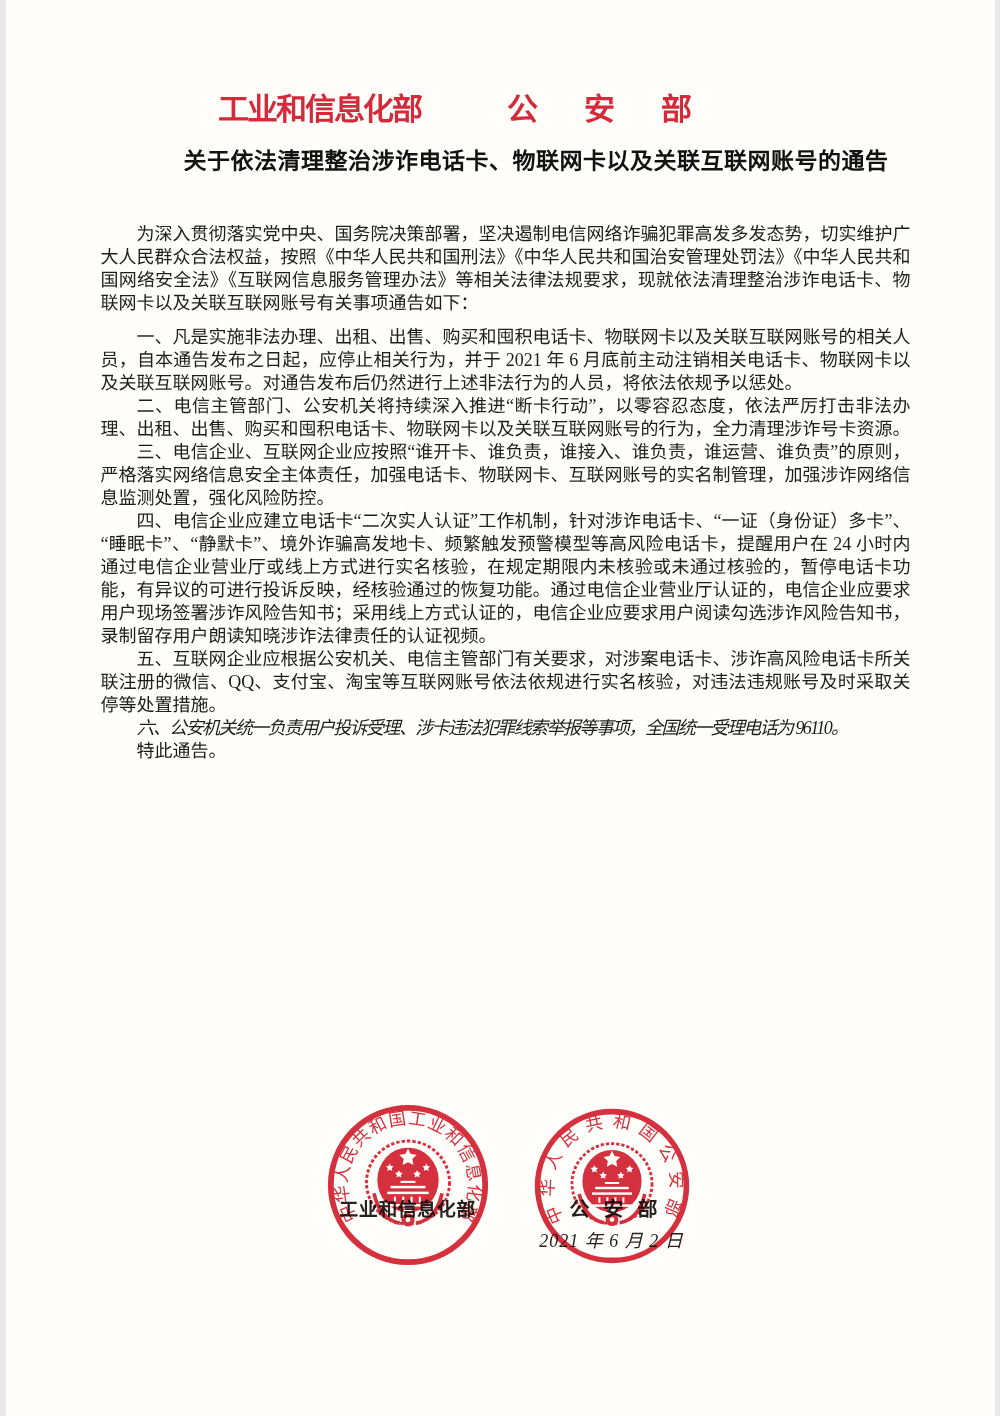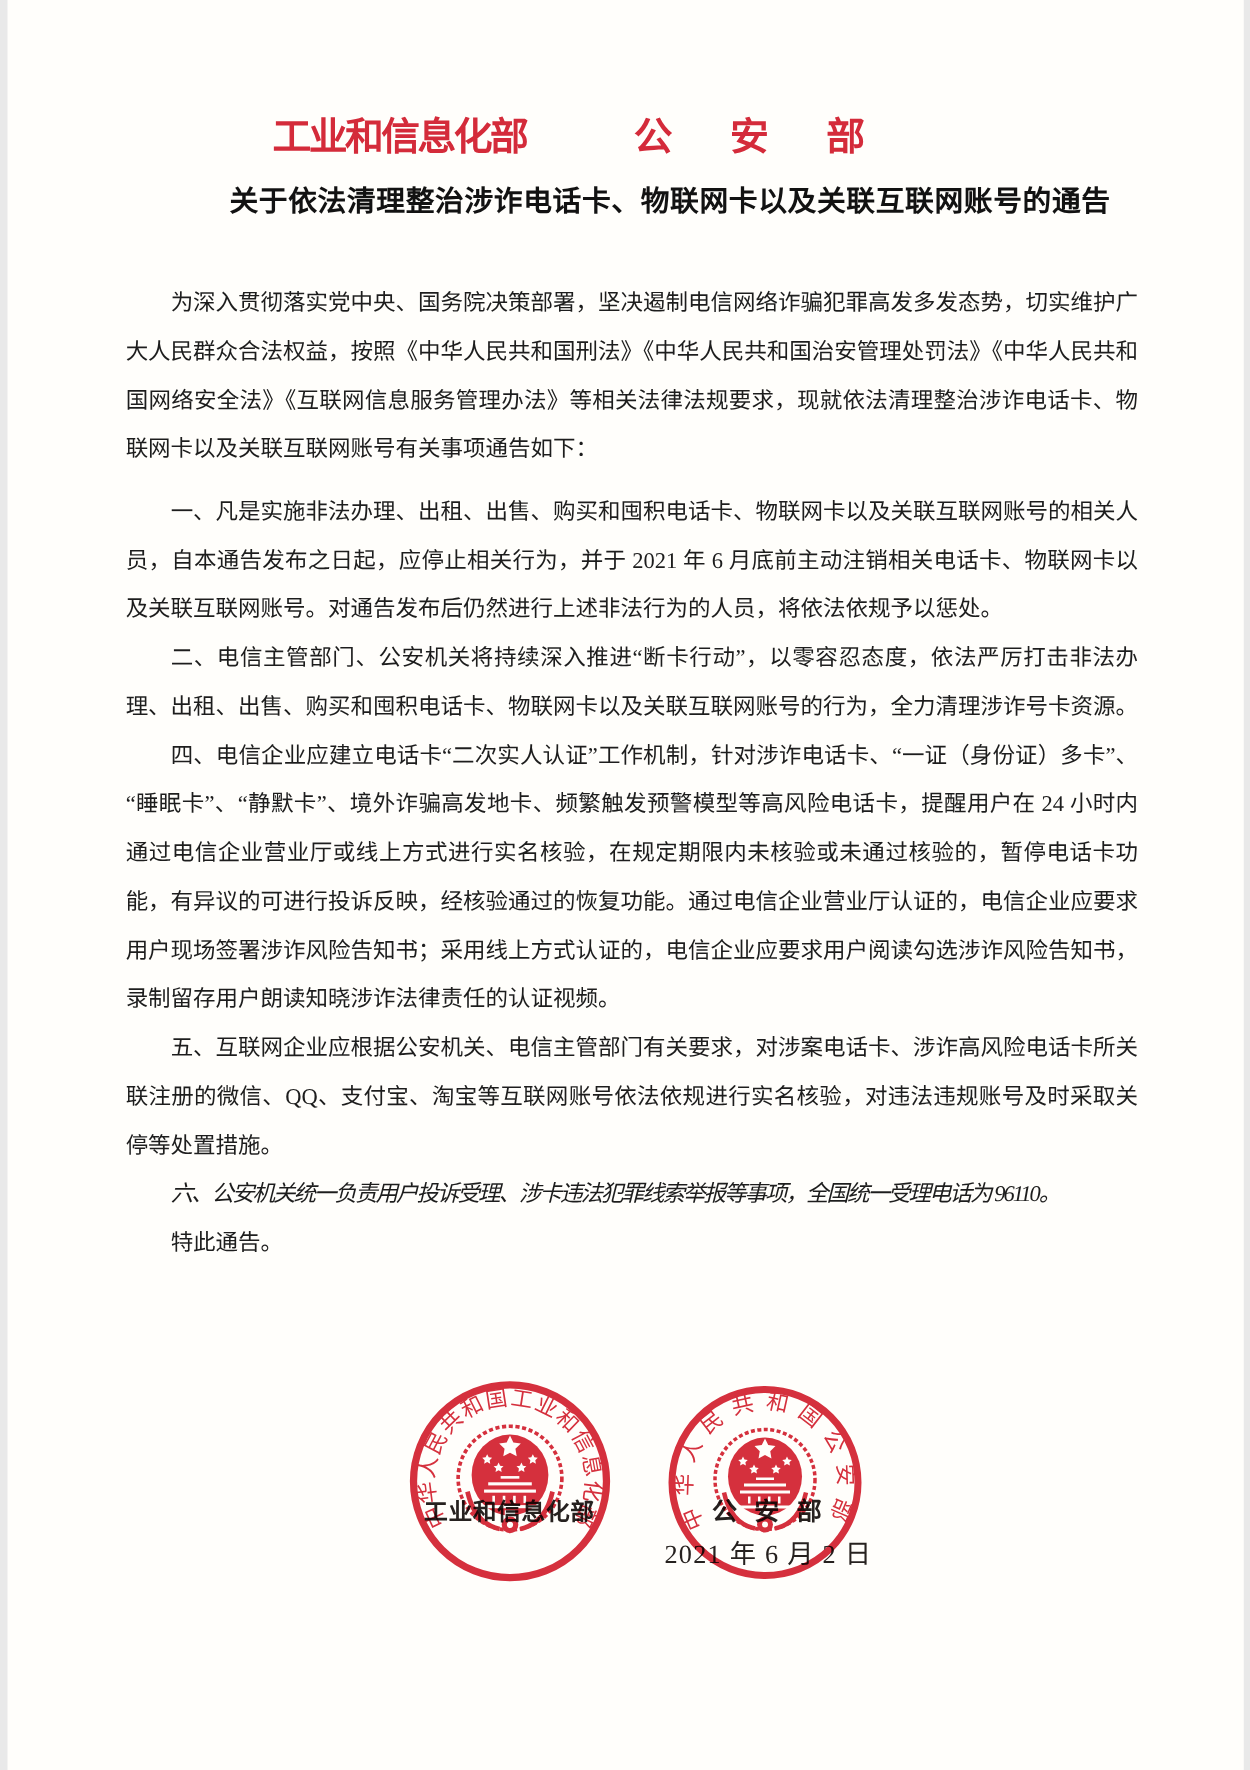--- a/index.html
+++ b/index.html
@@ -25,21 +25,21 @@
   .gov-header .right-name{margin-left:86px;letter-spacing:46px;}
   
   .doc-title{
     position:absolute;top:146px;left:0;width:100%;
     text-align:center;font-weight:bold;font-size:23px;line-height:32px;
     color:#121212;letter-spacing:0.5px;padding-left:36px;
   }
   
   .doc-body{
     position:absolute;top:223px;left:95px;width:810px;
-    font-size:18px;line-height:39px;text-align:justify;
+    font-size:18px;line-height:23px;text-align:justify;
   }
   .doc-body p{margin:0;text-indent:2em;}
   .doc-body p.gap{margin-top:11px;}
   .doc-body p.tight{letter-spacing:-1.6px;font-style:italic;}
   
   .seal{position:absolute;mix-blend-mode:multiply;}
   .seal svg{width:100%;height:100%;display:block;}
   .seal-miit{left:319px;top:1102px;width:166px;height:166px;}
   .seal-mps{left:526px;top:1106px;width:160px;height:160px;}
   .ring{fill:none;stroke:var(--seal_red);stroke-width:7;}
@@ -50,37 +50,38 @@
   .emblem-white{fill:#ffffff;}
   .wreath{fill:none;stroke:var(--seal_red);stroke-width:3.5;stroke-dasharray:4 2.5;}
   .ribbon{fill:none;stroke:var(--seal_red);stroke-width:4.5;}
   
   .stamp-name,.stamp-date{
     position:absolute;text-align:center;color:#26211f;
     mix-blend-mode:multiply;white-space:nowrap;
   }
   .stamp-name-miit{left:319px;top:1194px;width:166px;font-size:19px;font-weight:bold;letter-spacing:0.5px;}
   .stamp-name-mps{left:526px;top:1193px;width:160px;font-size:20px;font-weight:bold;letter-spacing:14px;text-indent:18px;}
-  .stamp-date{left:526px;top:1226px;width:160px;font-size:21px;letter-spacing:1px;}
+  .stamp-date{left:526px;top:1226px;width:160px;font-size:18px;letter-spacing:1px;font-style:italic;}
 </style>
 </head>
 <body>
 
 <div class="page">
 
   <div class="gov-header">
     <span class="left-name">工业和信息化部</span><span class="right-name">公安部</span>
   </div>
 
   <div class="doc-title">关于依法清理整治涉诈电话卡、物联网卡以及关联互联网账号的通告</div>
 
   <div class="doc-body">
     <p>为深入贯彻落实党中央、国务院决策部署，坚决遏制电信网络诈骗犯罪高发多发态势，切实维护广大人民群众合法权益，按照《中华人民共和国刑法》《中华人民共和国治安管理处罚法》《中华人民共和国网络安全法》《互联网信息服务管理办法》等相关法律法规要求，现就依法清理整治涉诈电话卡、物联网卡以及关联互联网账号有关事项通告如下：</p>
     <p class="gap">一、凡是实施非法办理、出租、出售、购买和囤积电话卡、物联网卡以及关联互联网账号的相关人员，自本通告发布之日起，应停止相关行为，并于 2021 年 6 月底前主动注销相关电话卡、物联网卡以及关联互联网账号。对通告发布后仍然进行上述非法行为的人员，将依法依规予以惩处。</p>
     <p>二、电信主管部门、公安机关将持续深入推进“断卡行动”，以零容忍态度，依法严厉打击非法办理、出租、出售、购买和囤积电话卡、物联网卡以及关联互联网账号的行为，全力清理涉诈号卡资源。</p>
+    <p>三、电信企业、互联网企业应按照“谁开卡、谁负责，谁接入、谁负责，谁运营、谁负责”的原则，严格落实网络信息安全主体责任，加强电话卡、物联网卡、互联网账号的实名制管理，加强涉诈网络信息监测处置，强化风险防控。</p>
     <p>四、电信企业应建立电话卡“二次实人认证”工作机制，针对涉诈电话卡、“一证（身份证）多卡”、“睡眠卡”、“静默卡”、境外诈骗高发地卡、频繁触发预警模型等高风险电话卡，提醒用户在 24 小时内通过电信企业营业厅或线上方式进行实名核验，在规定期限内未核验或未通过核验的，暂停电话卡功能，有异议的可进行投诉反映，经核验通过的恢复功能。通过电信企业营业厅认证的，电信企业应要求用户现场签署涉诈风险告知书；采用线上方式认证的，电信企业应要求用户阅读勾选涉诈风险告知书，录制留存用户朗读知晓涉诈法律责任的认证视频。</p>
     <p>五、互联网企业应根据公安机关、电信主管部门有关要求，对涉案电话卡、涉诈高风险电话卡所关联注册的微信、QQ、支付宝、淘宝等互联网账号依法依规进行实名核验，对违法违规账号及时采取关停等处置措施。</p>
     <p class="tight">六、公安机关统一负责用户投诉受理、涉卡违法犯罪线索举报等事项，全国统一受理电话为 96110。</p>
     <p>特此通告。</p>
   </div>
 
   <div class="seal seal-miit">
     <svg viewBox="0 0 200 200">
       <defs>
         <path id="star5" d="M0,-10 L2.94,-4.05 L9.51,-3.09 L4.76,1.55 L5.88,8.09 L0,5 L-5.88,8.09 L-4.76,1.55 L-9.51,-3.09 L-2.94,-4.05 Z"></path>

